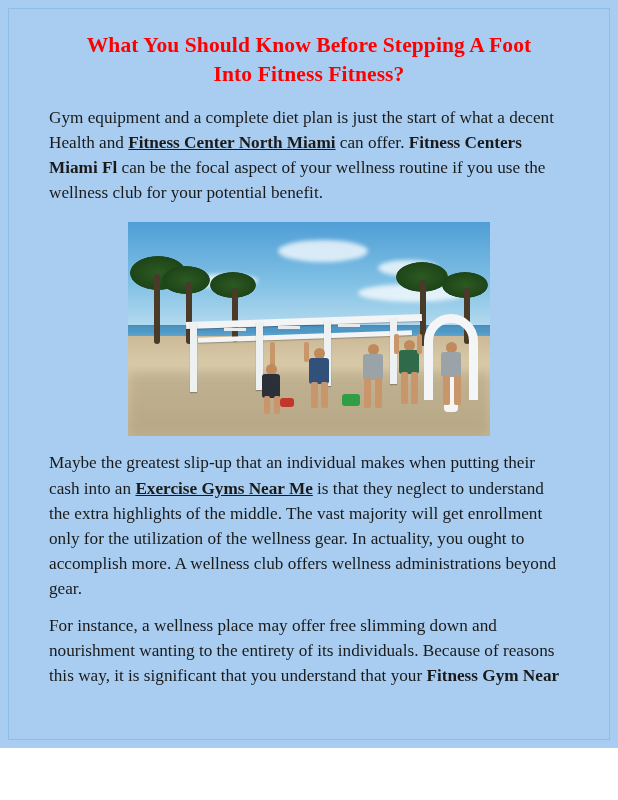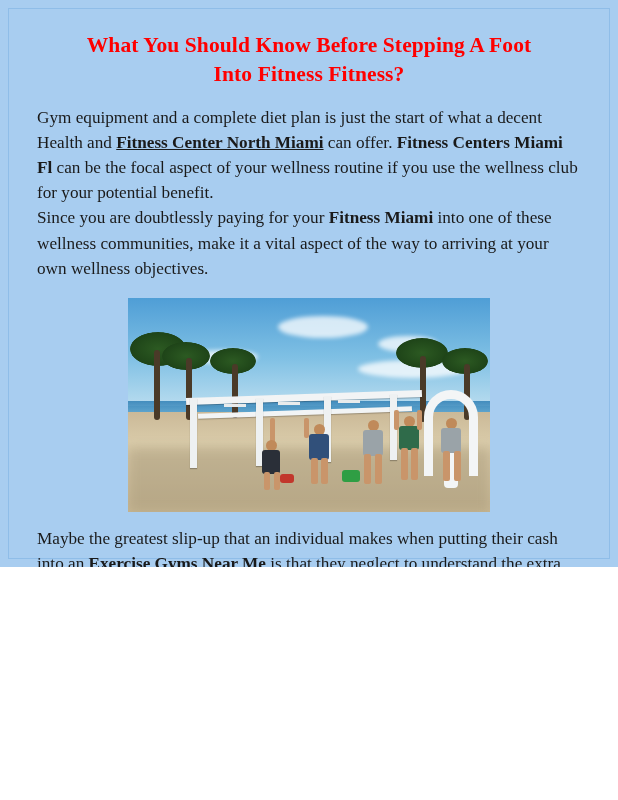--- a/index.html
+++ b/index.html
@@ -8,21 +8,21 @@
   }
   body {
     width: 618px;
     height: 800px;
     background: #ffffff;
     font-family: "Liberation Serif", serif;
   }
   .page {
     position: relative;
     width: 618px;
-    height: 567px;
+    height: 748px;
     background: #a8cdf0;
     box-sizing: border-box;
     overflow: hidden;
   }
   .page-inner {
     position: absolute;
     left: 8px;
     top: 8px;
     right: 8px;
     bottom: 8px;
@@ -45,21 +45,21 @@
     display: block;
   }
   .body-text {
     font-family: "Liberation Serif", serif;
     font-size: 17.2px;
     line-height: 1.46;
     color: #1a1a1a;
     text-align: left;
   }
   .para {
-    margin: 0;
+    margin: 12px;
     padding: 0;
   }
   .para + .para {
     margin-top: 0px;
   }
   .b {
     font-weight: bold;
   }
   .link {
     font-weight: bold;
@@ -228,21 +228,20 @@
 
     <div class="doc-title">
       <span class="line">What You Should Know Before Stepping A Foot</span>
       <span class="line">Into Fitness Fitness?</span>
     </div>
 
     <div class="body-text">
 
       <p class="para"><span>Gym equipment and a complete diet plan is just the start of what a decent Health and </span><span class="link">Fitness Center North Miami</span><span> can offer. </span><span class="b">Fitness Centers Miami Fl</span><span> can be the focal aspect of your wellness routine if you use the wellness club for your potential benefit.</span></p>
 
-      <p class="para"><span>Since you are doubtlessly paying for your </span><span class="b">Fitness Miami</span><span> into one of these wellness communities, make it a vital aspect of the way to arriving at your own wellness objectives.</span></p>
 
       <div class="figure">
         <div class="photo" aria-label="Outdoor beach gym with people exercising on a white calisthenics rig under palm trees">
           <div class="sky"></div>
           <div class="cloud c1"></div>
           <div class="cloud c2"></div>
           <div class="cloud c3"></div>
           <div class="cloud c4"></div>
           <div class="sea"></div>
           <div class="sand"></div>
@@ -300,17 +299,18 @@
           <div class="person plimb" style="left:315px;top:153px;width:7px;height:30px;"></div>
           <div class="person plimb" style="left:326px;top:153px;width:7px;height:30px;"></div>
 
           <div class="bag-green"></div>
           <div class="bag-red"></div>
         </div>
       </div>
 
       <p class="para"><span>Maybe the greatest slip-up that an individual makes when putting their cash into an </span><span class="link">Exercise Gyms Near Me</span><span> is that they neglect to understand the extra highlights of the middle. The vast majority will get enrollment only for the utilization of the wellness gear. In actuality, you ought to accomplish more. A wellness club offers wellness administrations beyond gear.</span></p>
 
+      <p class="para"><span>For instance, a wellness place may offer free slimming down and nourishment wanting to the entirety of its individuals. Because of reasons this way, it is significant that you understand that your </span><span class="b">Fitness Gym Near</span></p>
 
       <div class="spacer-bottom"></div>
     </div>
   </div>
 </div>
 
 </body></html>

